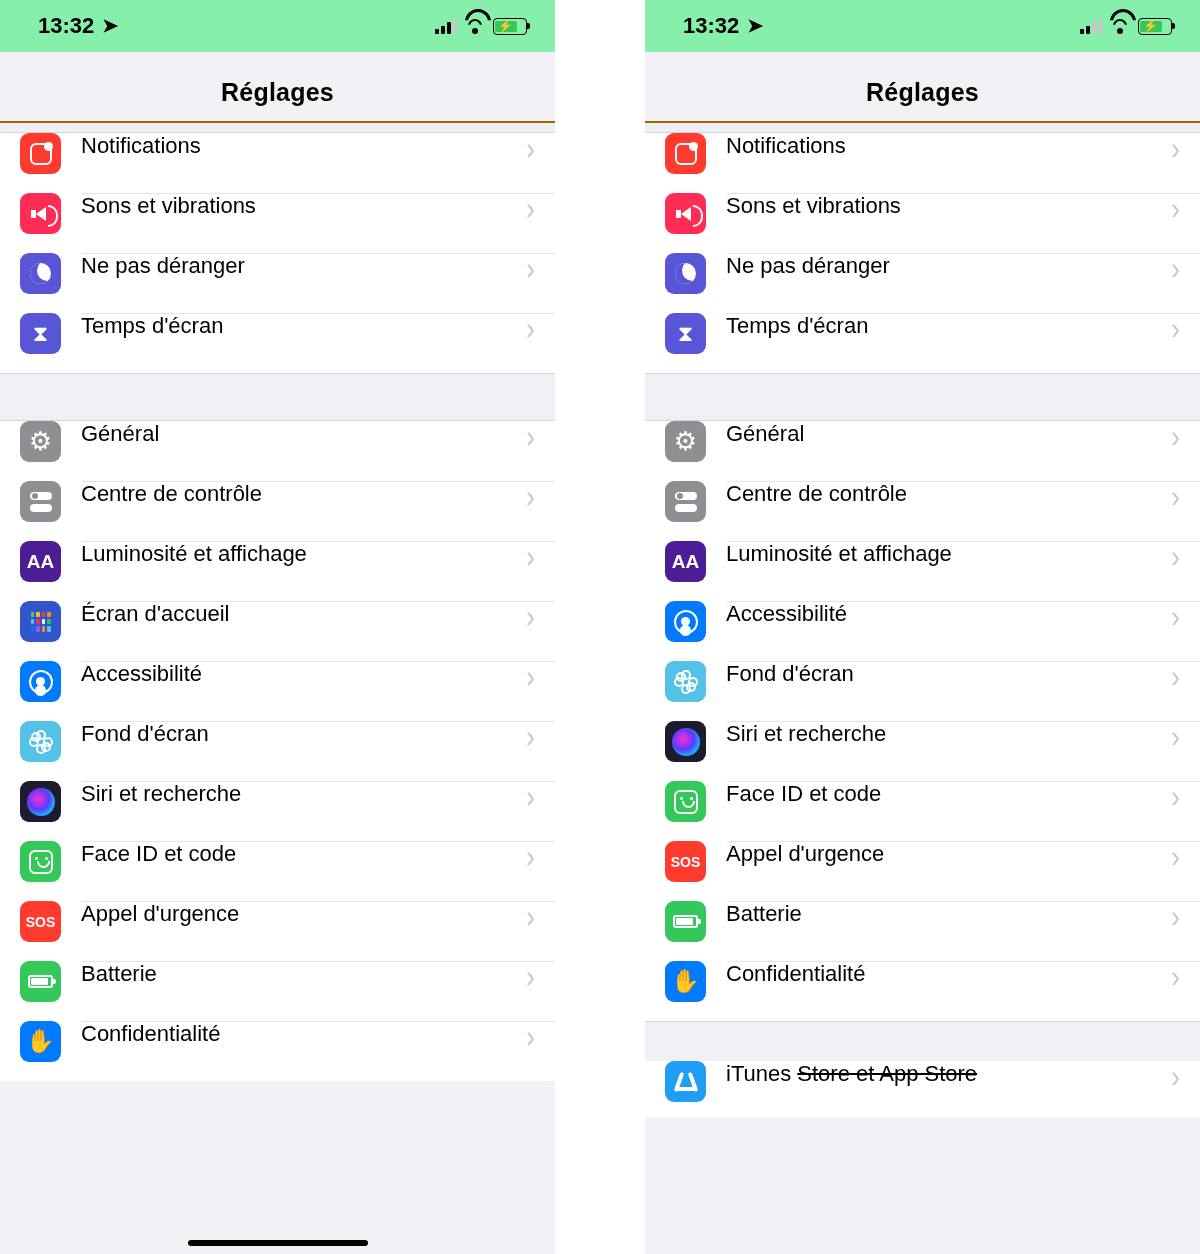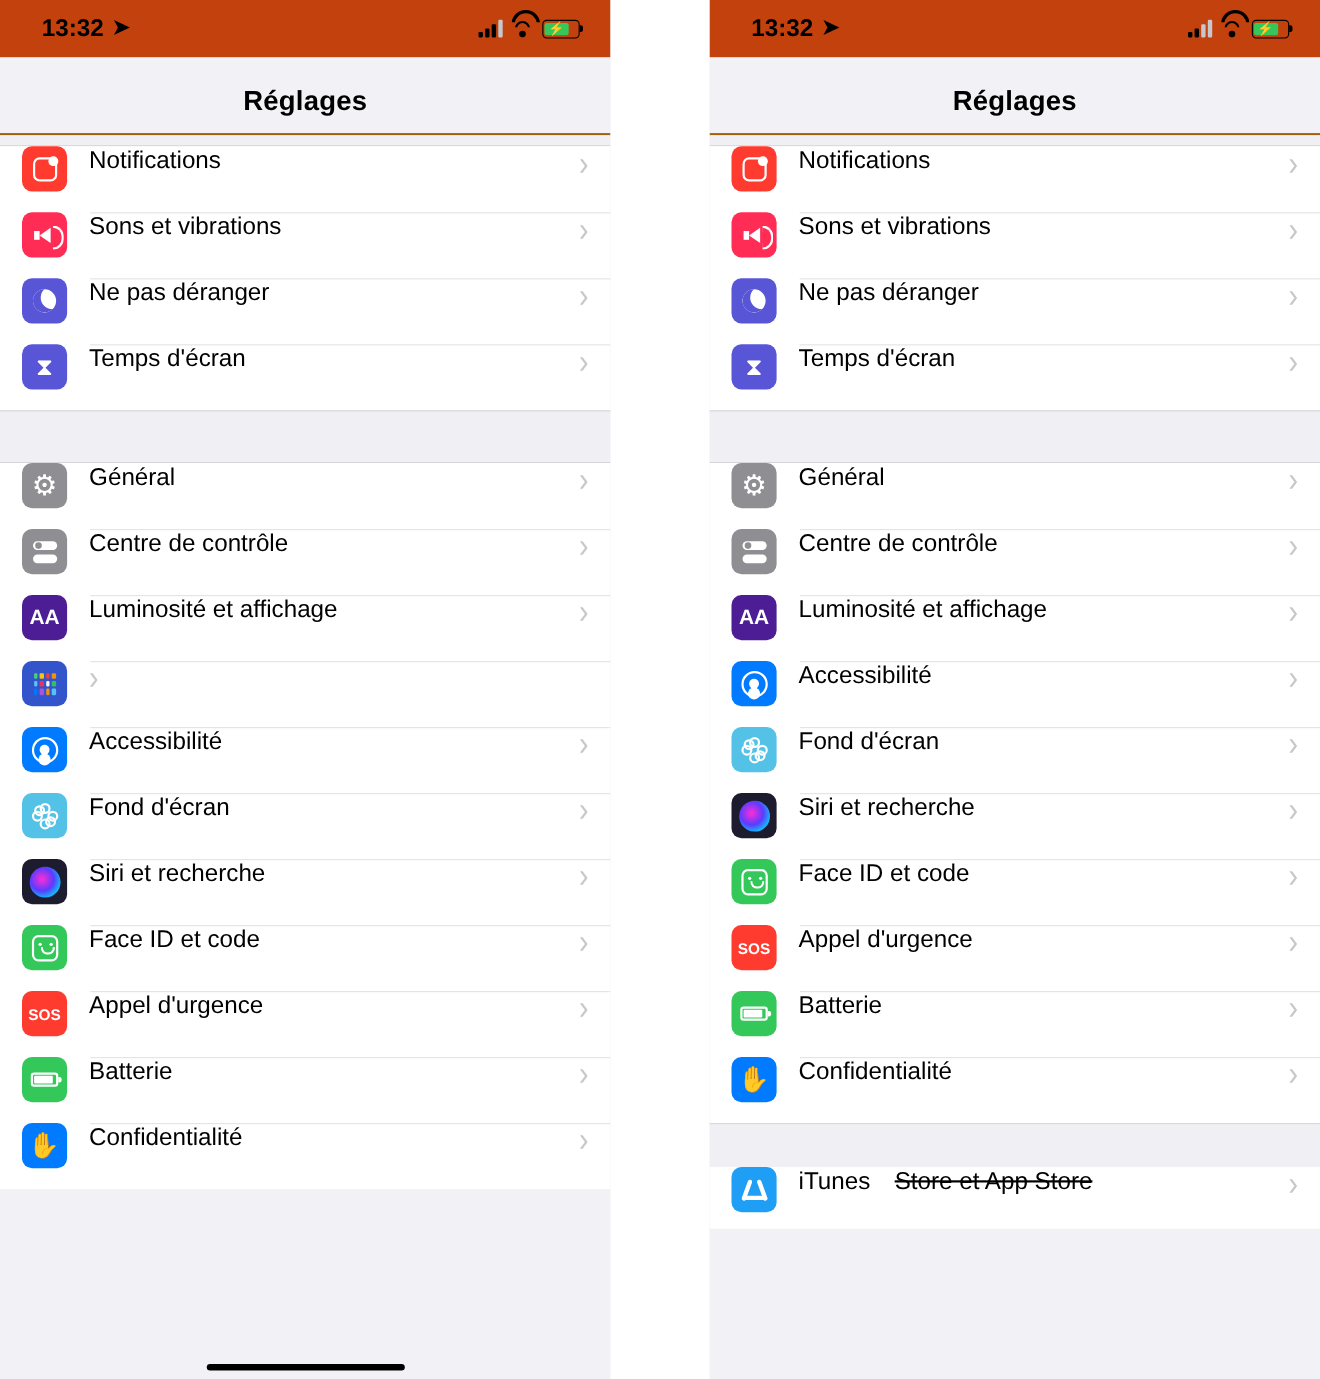--- a/index.html
+++ b/index.html
@@ -20,21 +20,21 @@
   }
   .spacer { flex:0 0 90px; background:#fff; }
   
   
   .status {
     height:52px;
     display:flex;
     align-items:center;
     justify-content:space-between;
     padding:0 28px 0 38px;
-    background:#c2410c;
+    background:#86efac;
     position:relative;
   }
   .status-left { display:flex; align-items:center; gap:8px; font-size:22px; font-weight:600; }
   .status-right { display:flex; align-items:center; gap:8px; }
   .loc-arrow { font-size:19px; transform:translateY(-1px); }
   
   .signal { display:inline-flex; align-items:flex-end; gap:2px; height:16px; }
   .signal span { width:4px; background:#000; border-radius:1px; }
   .signal span.off { background:#c7c7cc; }
   .b1{height:5px}.b2{height:8px}.b3{height:12px}.b4{height:16px}
@@ -173,21 +173,21 @@
   .batt-g::before{content:"";position:absolute;left:1px;top:1px;bottom:1px;width:17px;background:#fff;border-radius:1px;}
   .hand{font-size:23px;}
   .astore{width:26px;height:26px;position:relative;}
   .astore .a{position:absolute;left:4px;top:3px;width:4px;height:20px;background:#fff;border-radius:2px;transform:rotate(20deg);}
   .astore .b{position:absolute;right:4px;top:3px;width:4px;height:20px;background:#fff;border-radius:2px;transform:rotate(-20deg);}
   .astore .c{position:absolute;left:3px;bottom:4px;width:20px;height:4px;background:#fff;border-radius:2px;}
   
   
   .home-ind{position:absolute;bottom:8px;left:50%;transform:translateX(-50%);width:180px;height:6px;background:#000;border-radius:4px;}
   
-  .strike { text-decoration: line-through; text-decoration-thickness:2px;margin-left:16px; }
+  .strike { text-decoration: line-through; text-decoration-thickness:2px; }
 </style>
 </head>
 <body>
 
 <div class="wrap">
 
   <div class="phone">
     <div class="status">
       <div class="status-left">
         <span>13:32</span>
@@ -283,20 +283,21 @@
               <span></span>
               <span></span>
               <span></span>
               <span></span>
               <span></span>
               <span></span>
               <span></span>
               <span></span>
             </div>
           </div>
+        <div class="label">Écran d'accueil</div>
         <div class="chev">›</div>
       </div>
       <div class="row">
         <div class="icon ic-acc">
             <div class="person-ring"></div>
           </div>
         <div class="label">Accessibilité</div>
         <div class="chev">›</div>
       </div>
       <div class="row">

